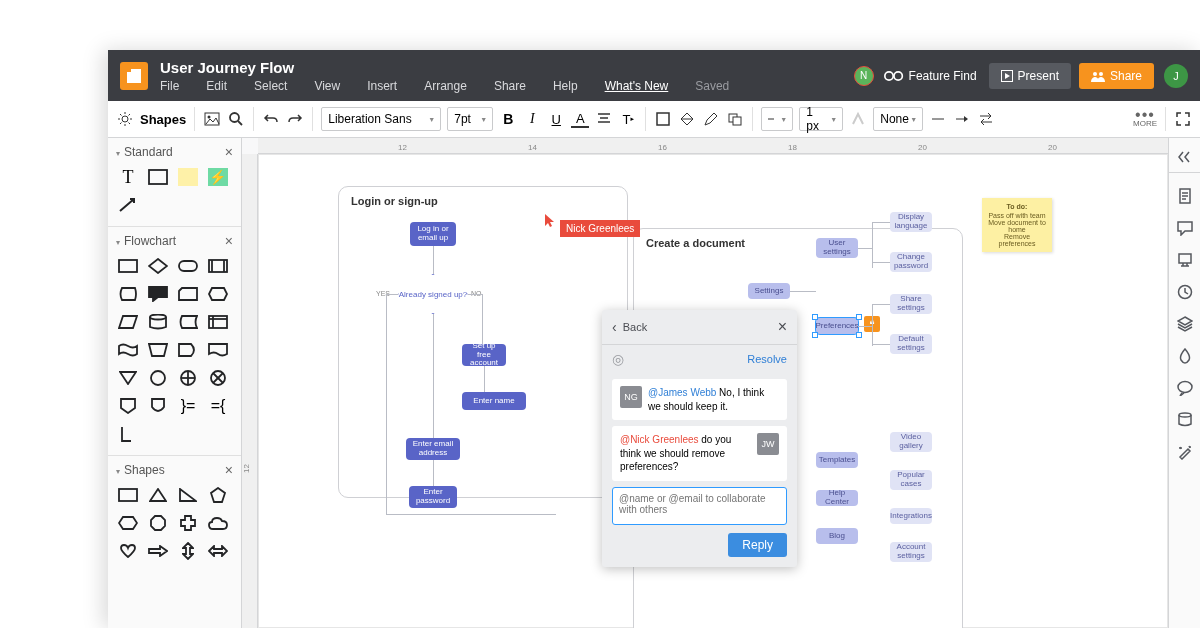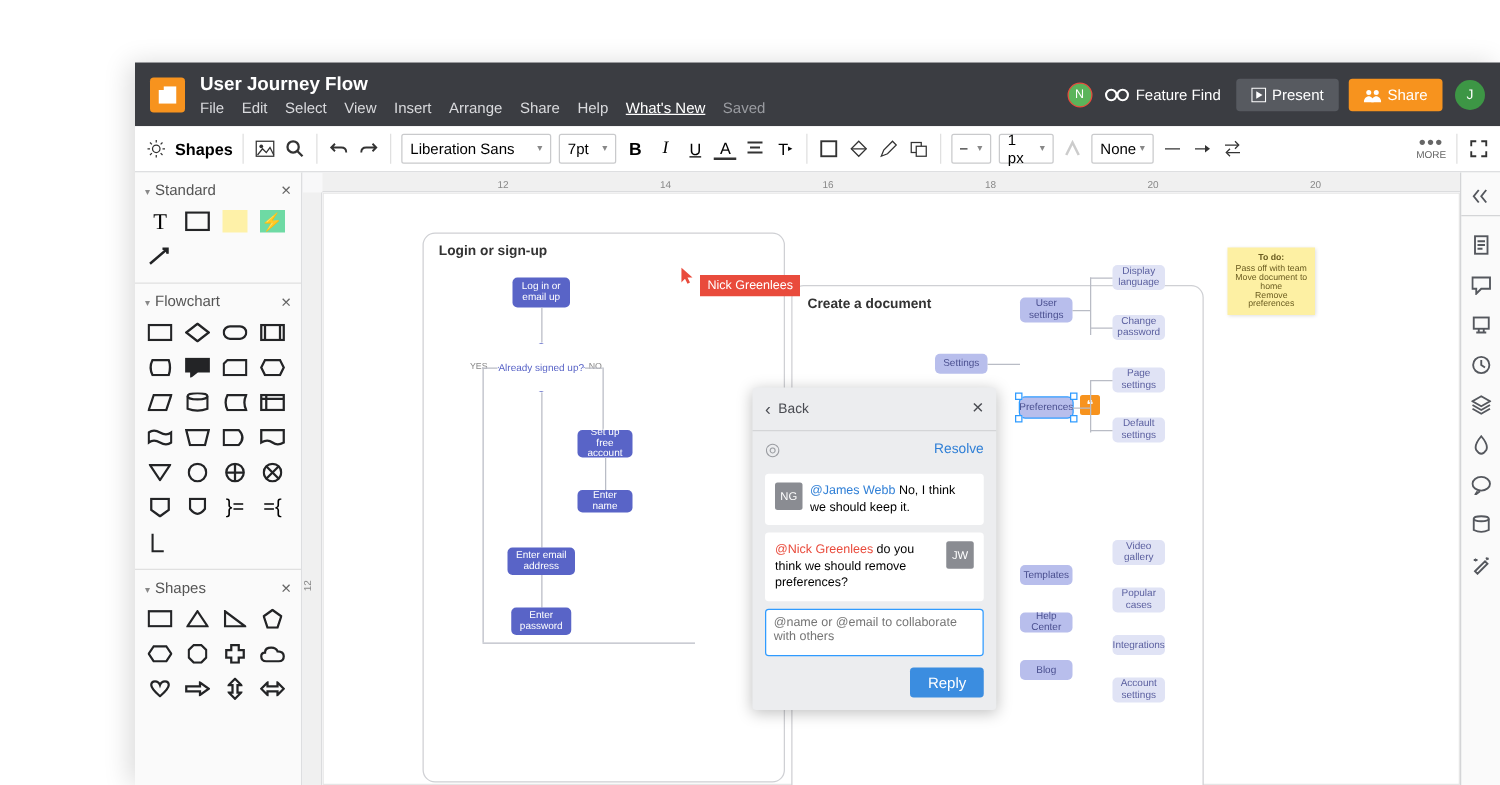--- a/index.html
+++ b/index.html
@@ -3,21 +3,21 @@
 <meta charset="utf-8">
 <style>
 * { margin: 0; padding: 0; box-sizing: border-box; font-family: Arial, Helvetica, sans-serif; }
 body { background: #fff; width: 1200px; height: 628px; overflow: hidden; }
 .app { position: absolute; left: 108px; top: 50px; width: 1092px; height: 578px; background: #fff; box-shadow: -5px 0 20px rgba(0,0,0,0.15); }
 .titlebar { background: #3b3d42; height: 51px; display: flex; align-items: center; padding: 0 12px; }
 .logo-box { width: 28px; height: 28px; background: #f7931e; border-radius: 3px; display: flex; align-items: center; justify-content: center; margin-right: 12px; }
 .logo-box svg { width: 16px; height: 14px; fill: white; }
 .title-col { display: flex; flex-direction: column; justify-content: center; }
 .doc-title { color: #fff; font-weight: bold; font-size: 15px; line-height: 1.2; }
-.menubar { display: flex; gap: 14px; margin-top: 2px; }
+.menubar { display: flex; gap: 27px; margin-top: 2px; }
 .menubar span { color: #d9dadd; font-size: 12px; cursor: pointer; }
 .menubar .underline { text-decoration: underline; color: #fff; }
 .menubar .saved { color: #9a9ca1; }
 .spacer { flex: 1; }
 .badge-n { width: 20px; height: 20px; border: 1px solid #e94b3c; border-radius: 50%; background: #5bb45b; color: #fff; font-size: 10px; display: flex; align-items: center; justify-content: center; margin-right: 10px; }
 .feature { display: flex; align-items: center; color: #fff; font-size: 12px; margin-right: 12px; }
 .feature svg { width: 20px; height: 14px; fill: #fff; margin-right: 5px; }
 .btn-present { background: #575a60; border: none; color: #fff; padding: 6px 12px; border-radius: 3px; font-size: 12px; display: flex; align-items: center; gap: 5px; margin-right: 8px; cursor: pointer; }
 .btn-share { background: #f7931e; border: none; color: #fff; padding: 6px 12px; border-radius: 3px; font-size: 12px; display: flex; align-items: center; gap: 5px; margin-right: 10px; cursor: pointer; }
 .avatar-j { width: 24px; height: 24px; background: #3d9645; border-radius: 50%; color: #fff; font-size: 11px; display: flex; align-items: center; justify-content: center; }
@@ -513,21 +513,21 @@
         <span style="left:400px">16</span>
         <span style="left:530px">18</span>
         <span style="left:660px">20</span>
         <span style="left:790px">20</span>
       </div>
       <div class="ruler-v">
         <span style="top:310px">12</span>
       </div>
       <div class="canvas">
 
-        <div class="container-box" style="left:80px; top:32px; width:290px; height:440px;">
+        <div class="container-box" style="left:80px; top:32px; width:290px; height:312px;">
           <div class="container-title">Login or sign-up</div>
         </div>
 
         <div class="container-box" style="left:375px; top:32px; width:330px; height:440px;margin-top:42px;">
           <div class="container-title">Create a document</div>
         </div>
 
         <div class="node" style="left:152px; top:68px; width:46px; height:24px;">
             <span>Log in or email up</span>
           </div>
@@ -537,21 +537,21 @@
             <div class="txt">Already signed up?</div>
         </div>
         <div class="edge-label" style="left:118px; top:136px;">YES</div>
         <div class="edge-label" style="left:213px; top:136px;">NO</div>
         <div class="edge" style="left:210px; top:140px; width:14px; height:1px;"></div>
         <div class="edge" style="left:224px; top:140px; width:1px; height:50px;"></div>
         <div class="node" style="left:204px; top:190px; width:44px; height:22px;">
             <span>Set up free account</span>
           </div>
         <div class="edge" style="left:226px; top:212px; width:1px; height:26px;"></div>
-        <div class="node" style="left:204px; top:238px; width:44px; height:18px;">
+        <div class="node" style="left:204px; top:238px; width:64px; height:18px;">
             <span>Enter name</span>
           </div>
         <div class="edge" style="left:175px; top:160px; width:1px; height:124px;"></div>
         <div class="edge" style="left:140px; top:140px; width:1px; height:0;"></div>
         <div class="edge" style="left:128px; top:140px; width:12px; height:1px;"></div>
         <div class="edge" style="left:128px; top:140px; width:1px; height:220px;"></div>
         <div class="edge" style="left:128px; top:360px; width:170px; height:1px;"></div>
         <div class="node" style="left:148px; top:284px; width:54px; height:22px;">
             <span>Enter email address</span>
           </div>
@@ -584,21 +584,21 @@
             <span>Blog</span>
           </div>
 
         <div class="node lighter" style="left:632px; top:58px; width:42px; height:20px;">
             <span>Display language</span>
           </div>
         <div class="node lighter" style="left:632px; top:98px; width:42px; height:20px;">
             <span>Change password</span>
           </div>
         <div class="node lighter" style="left:632px; top:140px; width:42px; height:20px;">
-            <span>Page settings</span>
+            <span>Share settings</span>
           </div>
         <div class="node lighter" style="left:632px; top:180px; width:42px; height:20px;">
             <span>Default settings</span>
           </div>
         <div class="node lighter" style="left:632px; top:278px; width:42px; height:20px;">
             <span>Video gallery</span>
           </div>
         <div class="node lighter" style="left:632px; top:316px; width:42px; height:20px;">
             <span>Popular cases</span>
           </div>

